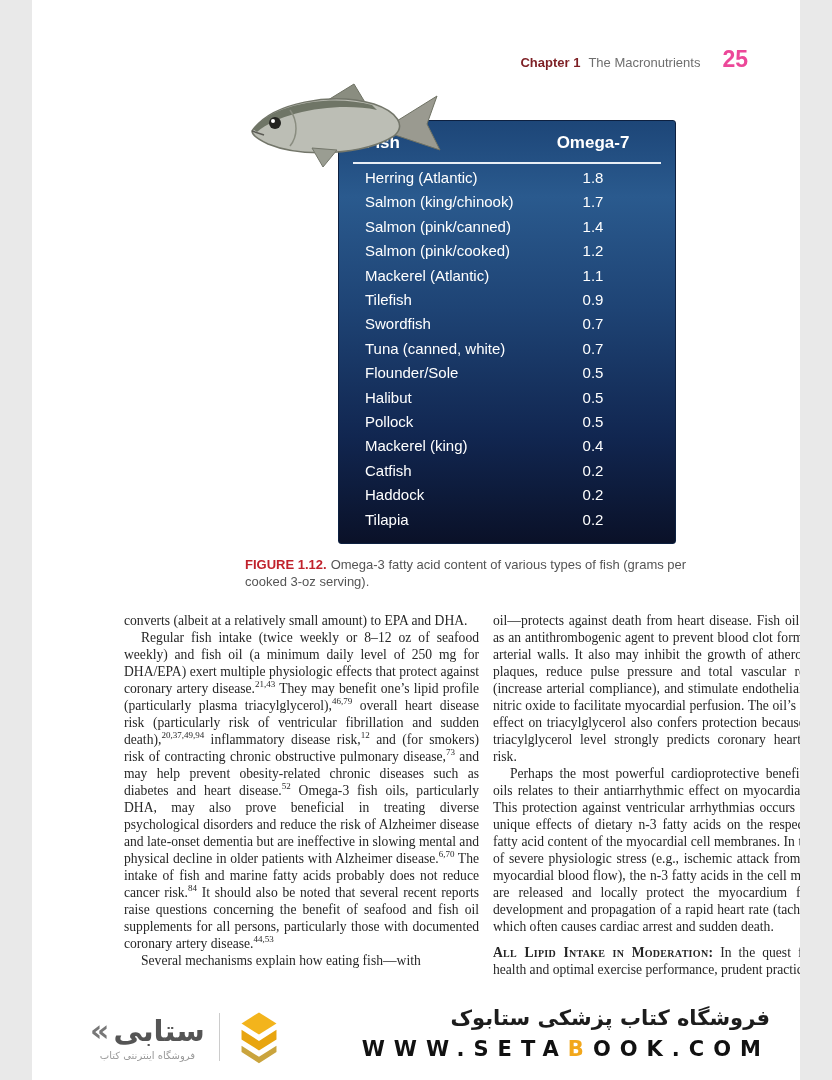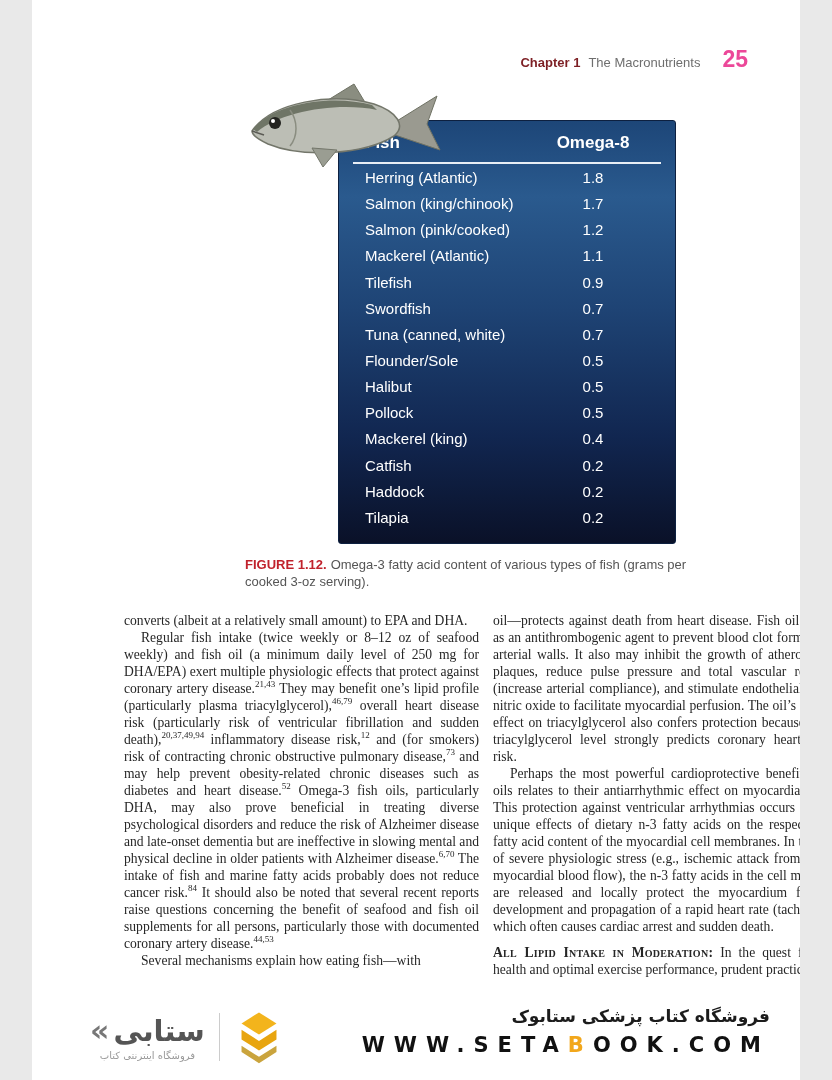--- a/index.html
+++ b/index.html
@@ -39,21 +39,21 @@
   .col{width:355px;}
   .para{margin:0;font-size:13.6px;line-height:17px;color:#262626;text-align:justify;}
   .para.indent{text-indent:17px;}
   .para.space-before{margin-top:9px;}
   .para sup{font-size:9px;line-height:0;}
   .lead{font-weight:bold;font-variant:small-caps;letter-spacing:.3px;}
 
   
   .footer{position:absolute;left:0;right:0;top:1000px;height:80px;background:#ffffff;}
   .footer-right{position:absolute;right:30px;top:6px;text-align:right;}
-  .store-name{direction:rtl;font-family:"DejaVu Sans",sans-serif;font-weight:bold;font-size:17px;color:#1c1c1c;}
+  .store-name{direction:rtl;font-family:"DejaVu Sans",sans-serif;font-weight:bold;font-size:21px;color:#1c1c1c;}
   .site-url{font-family:"DejaVu Sans",sans-serif;font-weight:bold;font-size:21px;letter-spacing:9px;
             color:#111111;margin-top:7px;white-space:nowrap;}
   .url-highlight{color:#f2a71b;}
 
   .footer-logo{position:absolute;left:58px;top:10px;display:flex;align-items:center;gap:14px;}
   .logo-main{text-align:center;}
   .logo-row{display:flex;align-items:center;gap:4px;}
   .logo-chevrons{font-family:"DejaVu Sans",sans-serif;font-size:30px;color:#777777;font-weight:bold;}
   .logo-word{font-family:"DejaVu Sans",sans-serif;font-weight:bold;font-size:29px;color:#555555;}
   .logo-sub{font-family:"DejaVu Sans",sans-serif;font-size:10px;color:#999999;margin-top:2px;direction:rtl;}
@@ -79,31 +79,35 @@
     <path d="M68 72 L79 91 L93 74 Z" fill="#9a9d92" stroke="#73766a" stroke-width="1"></path>
     <path d="M46 34 C54 45, 54 60, 46 70" stroke="#8a8d80" stroke-width="1.5" fill="none"></path>
     <circle cx="31" cy="47" r="6" fill="#23231f"></circle>
     <circle cx="29" cy="45" r="2" fill="#ffffff"></circle>
     <path d="M8 55 L20 59" stroke="#5a5a54" stroke-width="1.5" fill="none"></path>
   </svg>
 
   <div class="fish-table">
     <div class="table-header">
       <span class="fish-name">Fish</span>
-      <span class="fish-value">Omega-8</span>
+      <span class="fish-value">Omega-7</span>
     </div>
     <div class="table-underline"></div>
     <div class="table-rows">
         <div class="fish-row">
           <span class="fish-name">Herring (Atlantic)</span>
           <span class="fish-value">1.8</span>
         </div>
         <div class="fish-row">
           <span class="fish-name">Salmon (king/chinook)</span>
           <span class="fish-value">1.7</span>
+        </div>
+        <div class="fish-row">
+          <span class="fish-name">Salmon (pink/canned)</span>
+          <span class="fish-value">1.4</span>
         </div>
         <div class="fish-row">
           <span class="fish-name">Salmon (pink/cooked)</span>
           <span class="fish-value">1.2</span>
         </div>
         <div class="fish-row">
           <span class="fish-name">Mackerel (Atlantic)</span>
           <span class="fish-value">1.1</span>
         </div>
         <div class="fish-row">

